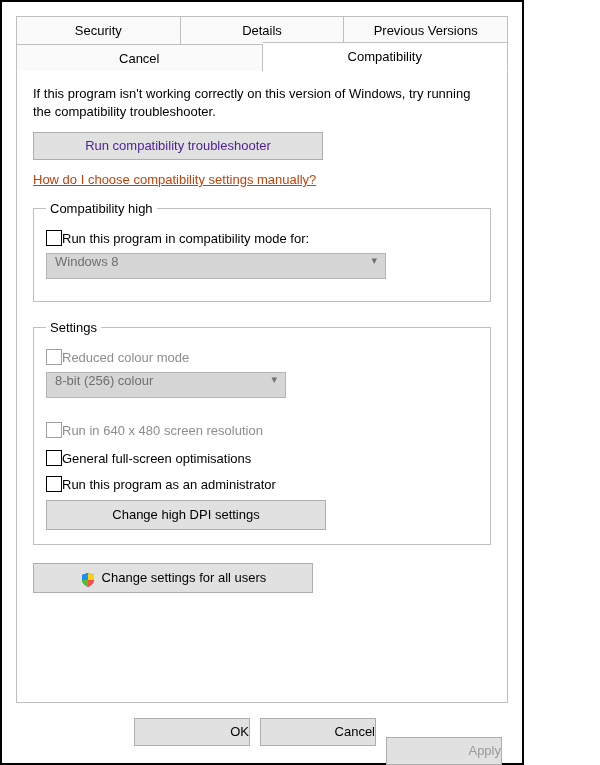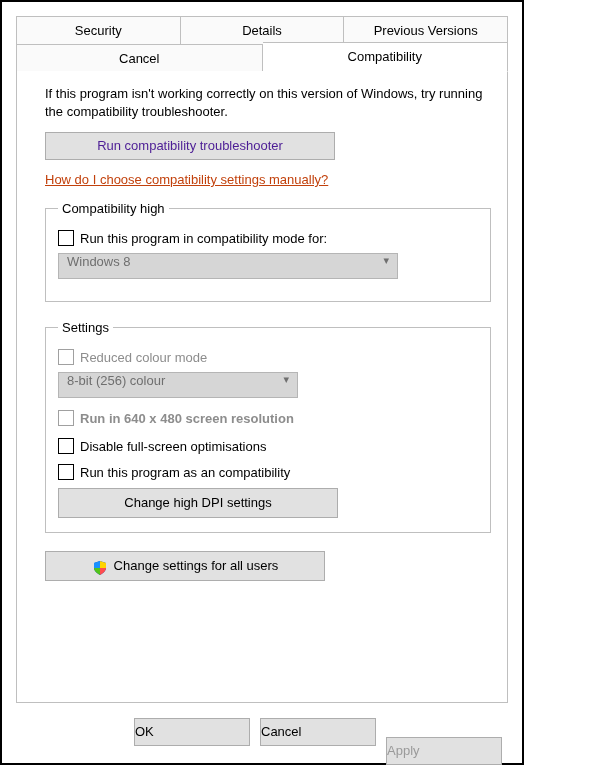--- a/index.html
+++ b/index.html
@@ -30,21 +30,21 @@
   }
   .tab + .tab { border-left: none; }
   .tab.active { background: #fff; height: 30px; position: relative; z-index: 2; margin-top: -2px; border-bottom: 1px solid #fff; }
   .row1 .tab { flex: 1; }
   .row2 .tab { flex: 1; }
   .row2 .tab:last-child { border-right: 1px solid #bfbfbf; }
 
   .panel {
     border: 1px solid #bfbfbf;
     border-top: none;
-    padding: 14px 16px 14px 28px;
+    padding: 14px 16px 14px 16px;
     position: relative;
     background: #fff;
   }
   .intro { color: #000; line-height: 1.35; margin-bottom: 12px; }
   .wide-btn {
     display: inline-block;
     background: #e1e1e1;
     border: 1px solid #adadad;
     height: 28px;
     line-height: 26px;
@@ -54,21 +54,21 @@
   }
   .link { color: #c2410c; text-decoration: underline; display: inline-block; margin-top: 12px; margin-bottom: 14px; cursor: pointer; }
 
   fieldset.group {
     border: 1px solid #bfbfbf;
     margin: 0 0 18px 0;
     padding: 8px 12px 14px 12px;
   }
   fieldset.group legend { padding: 0 4px; font-size: 13px; color: #000; }
 
-  .cb-row { display: flex; align-items: center; margin: 6px 0; gap: 6px; }
+  .cb-row { display: flex; align-items: center; margin: 6px 0; }
   .cb {
     width: 16px; height: 16px;
     border: 1.5px solid #000;
     background: #fff;
     flex: none;
   }
   .cb.disabled { border-color: #a0a0a0; }
   .lbl { color: #000; }
   .lbl.disabled { color: #8d8d8d; }
 
@@ -106,21 +106,21 @@
     justify-content: flex-end;
     align-items: center;
     gap: 10px;
     padding: 0 20px 14px 0;
     background: #fff;
   }
   .dlg-btn {
     width: 116px; height: 28px;
     border: 1px solid #adadad;
     background: #e1e1e1;
-    text-align: left;
+    text-align: right;
     line-height: 26px;
     color: #000;
   }
   .dlg-btn.disabled { color: #9a9a9a; margin-top: 37px; }
 
   .shield-icon { width: 16px; height: 16px; display: inline-block; }
 </style>
 </head>
 <body>
 
@@ -162,33 +162,33 @@
 
       <div class="cb-row">
         <span class="cb disabled"></span>
         <span class="lbl disabled">Reduced colour mode</span>
       </div>
       <div class="combo small">
         <span>8-bit (256) colour</span>
         <span class="chev">▾</span>
       </div>
 
-      <div class="cb-row" style="margin-top:12px;font-weight:bold;">
+      <div class="cb-row" style="margin-top:24px;">
         <span class="cb disabled"></span>
         <span class="lbl disabled">Run in 640 x 480 screen resolution</span>
       </div>
 
       <div class="cb-row" style="margin-top:12px;">
         <span class="cb"></span>
-        <span class="lbl">Disable full-screen optimisations</span>
+        <span class="lbl">General full-screen optimisations</span>
       </div>
 
       <div class="cb-row" style="margin-top:10px;">
         <span class="cb"></span>
-        <span class="lbl">Run this program as an compatibility</span>
+        <span class="lbl">Run this program as an administrator</span>
       </div>
 
       <div class="mid-btn">Change high DPI settings</div>
     </fieldset>
 
     <div class="mid-btn">
       <span class="shield-icon">
         <svg viewBox="0 0 16 16" width="16" height="16">
           <path d="M8 1 L14 3 V8 C14 12 8 15 8 15 C8 15 2 12 2 8 V3 Z" fill="#0050b3"></path>
           <path d="M8 1 L14 3 V8 L8 8 Z" fill="#ffd400"></path>

